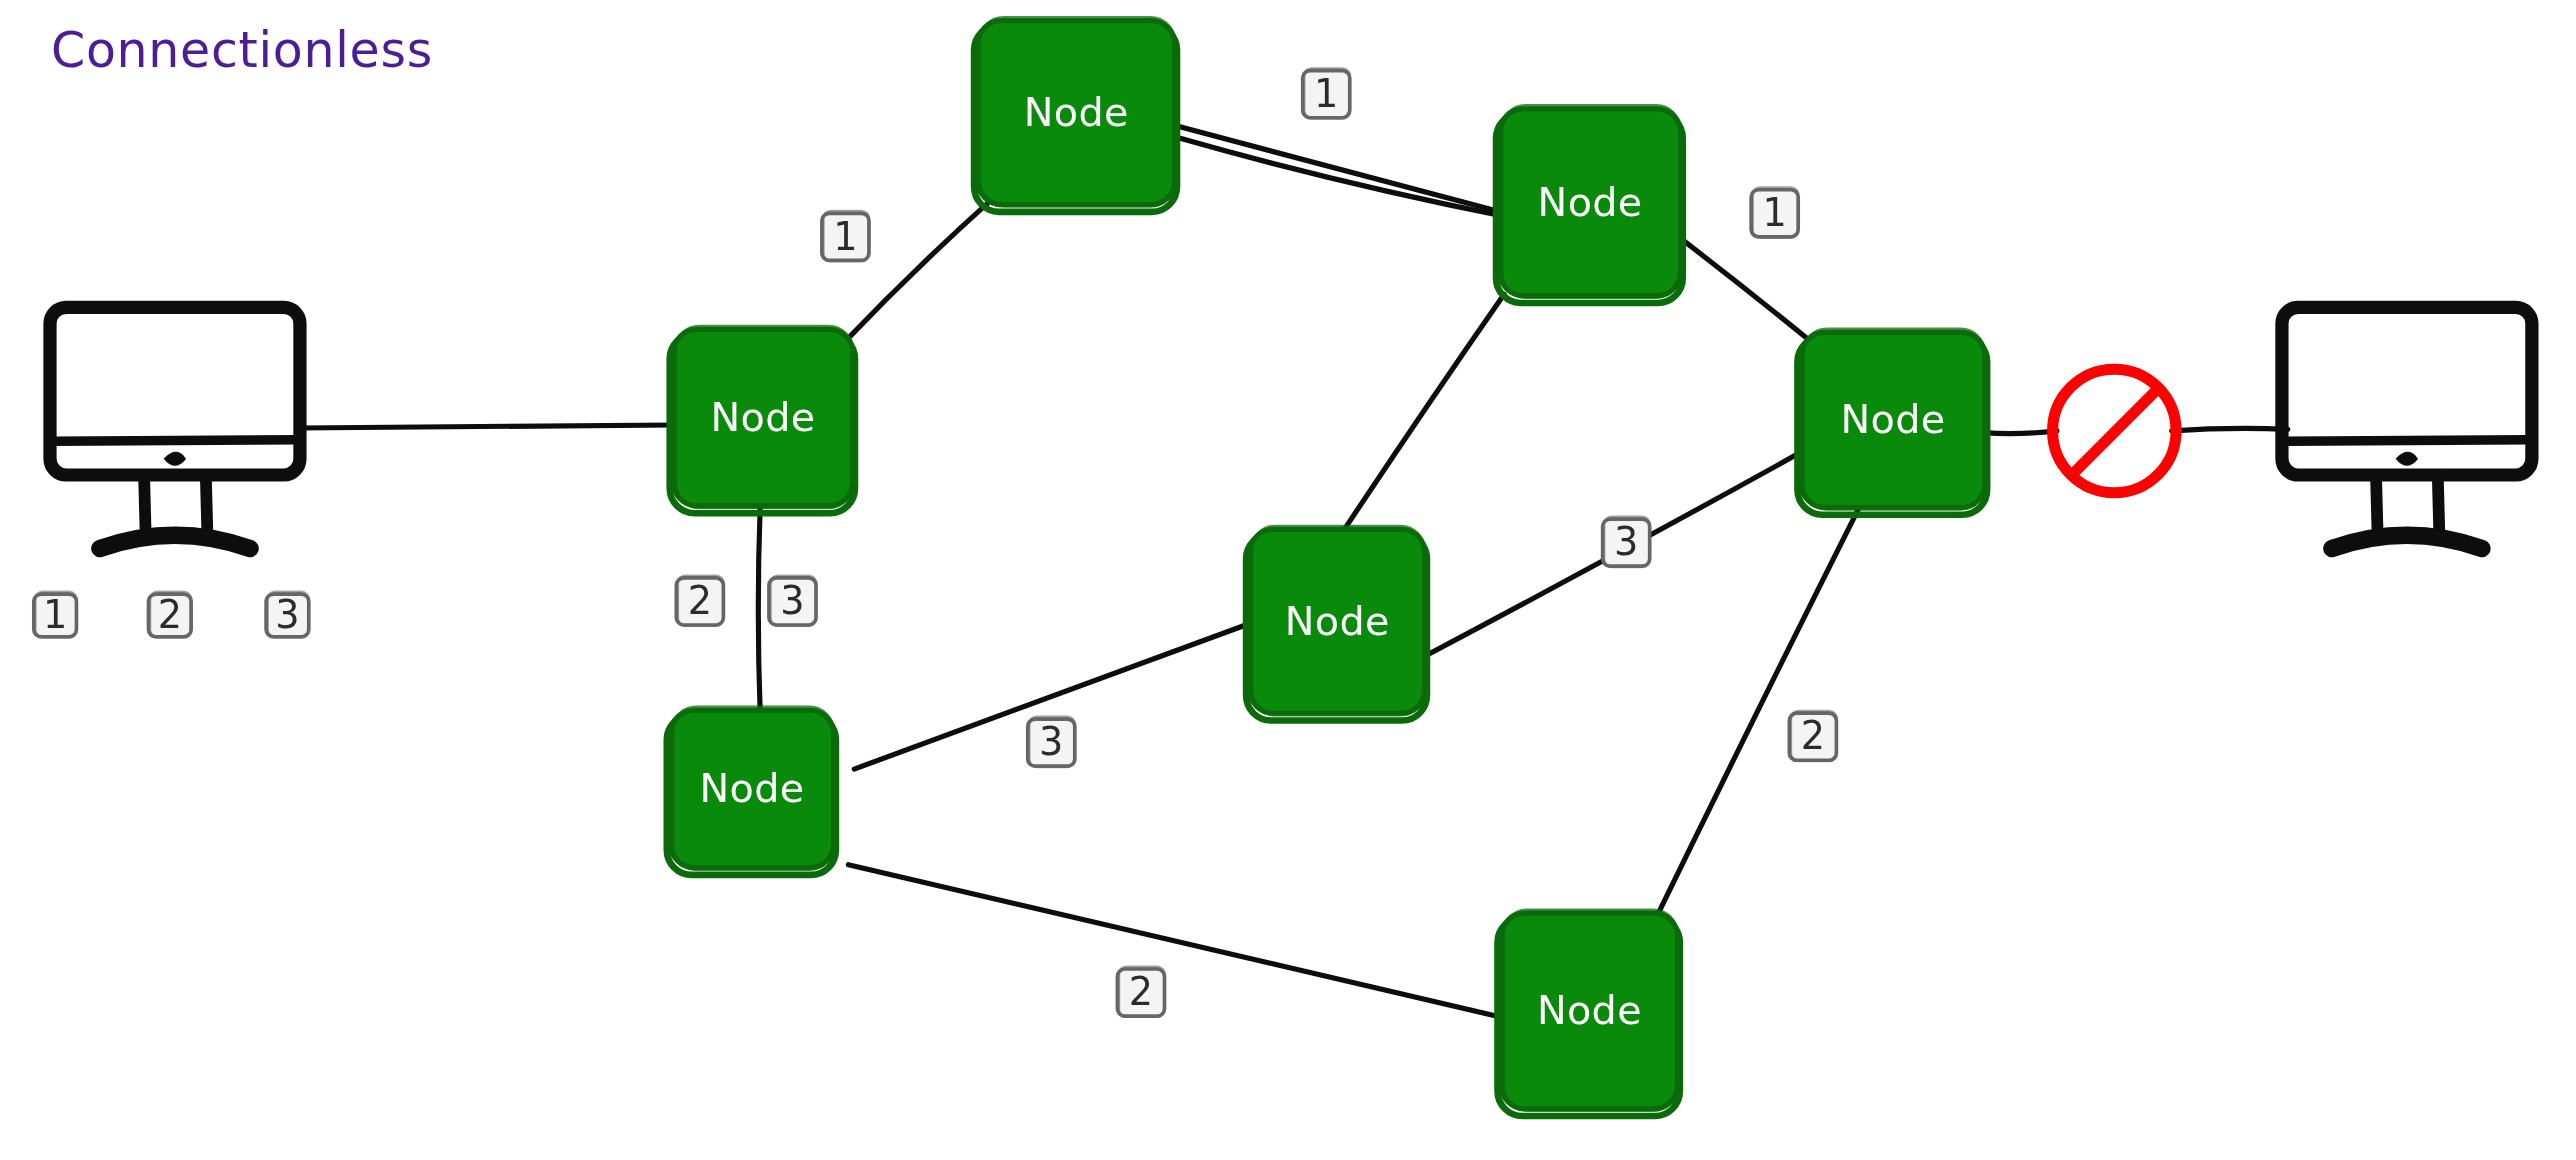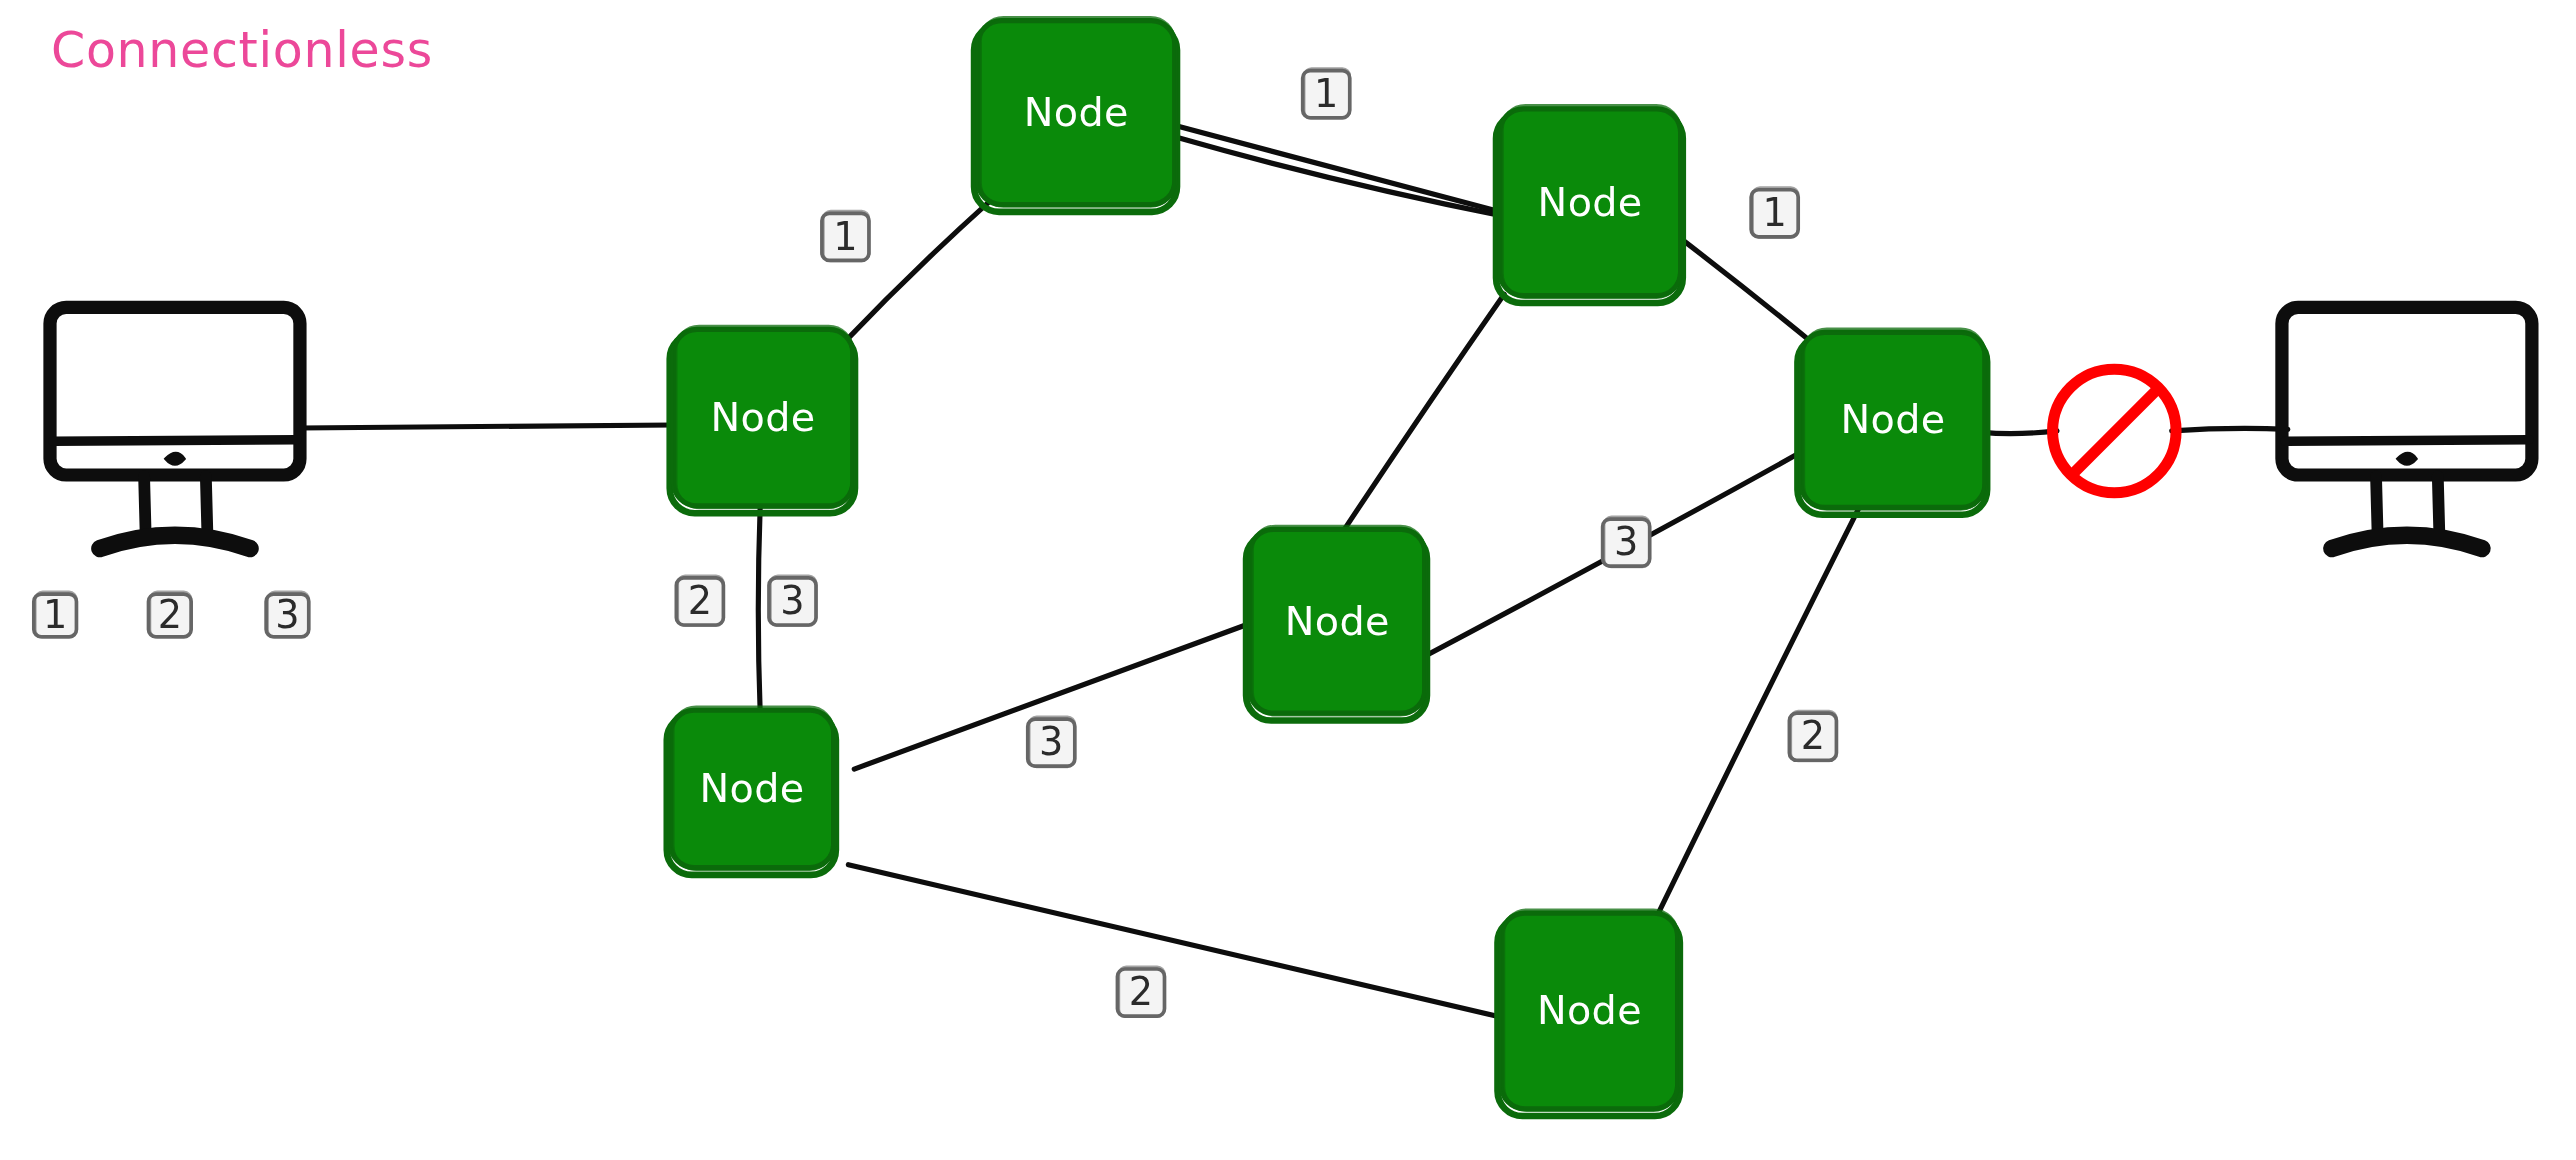--- a/index.html
+++ b/index.html
@@ -7,21 +7,21 @@
        font-family:"DejaVu Sans", sans-serif;}
   #stage{position:absolute;left:0;top:0;width:2576px;height:1161px;background:#fff;}
   svg.layer{position:absolute;left:0;top:0;width:2576px;height:1161px;overflow:visible;}
   .title{
     position:absolute;
     left:51px; top:22px;
     font-family:"DejaVu Sans", sans-serif;
     font-size:49px;
     font-weight:400;
     letter-spacing:0.7px;
-    color:#ec4899;
+    color:#4c1d95;
     white-space:nowrap;
   }
   .node-label{
     font-family:"DejaVu Sans", sans-serif;
     font-size:54px;
     fill:#ffffff;
     dominant-baseline:middle;
     text-anchor:middle;
     letter-spacing:0.5px;
   }

